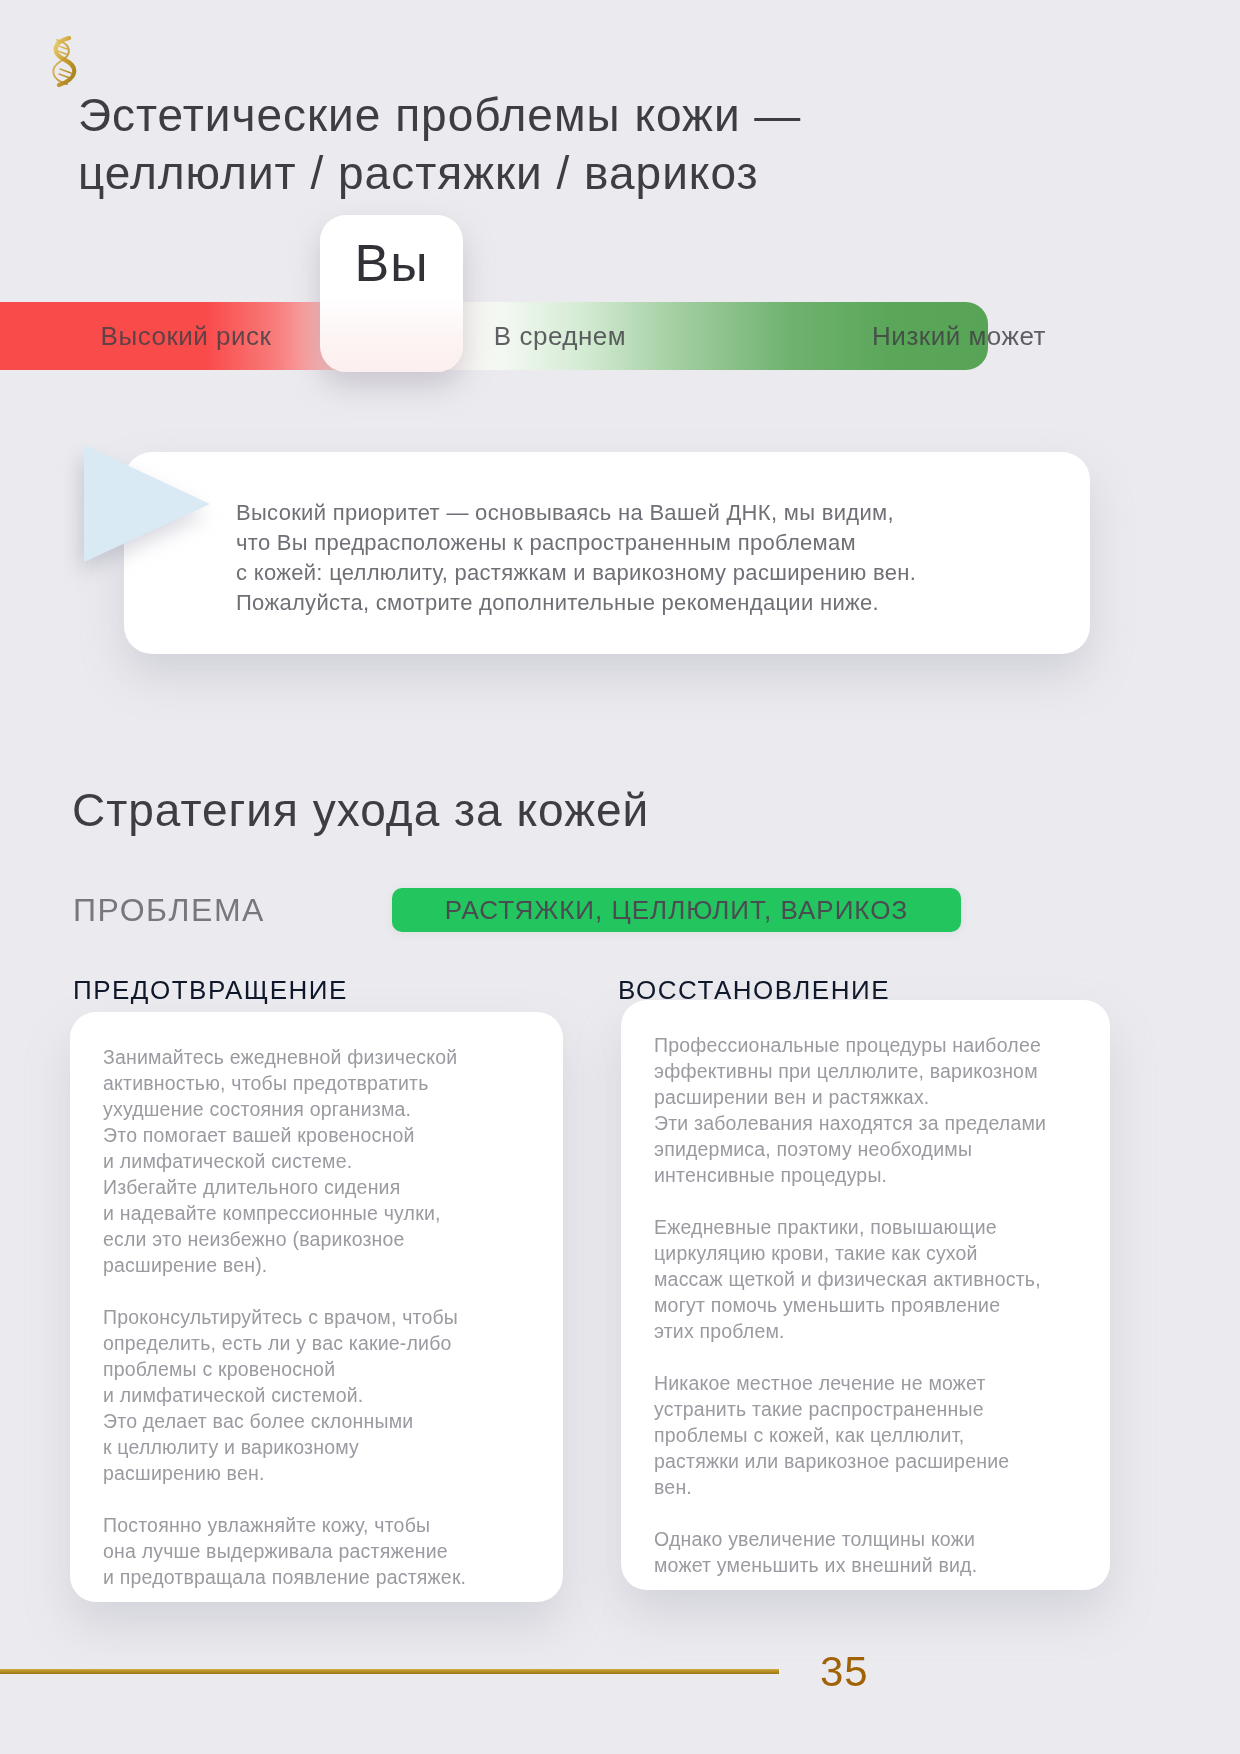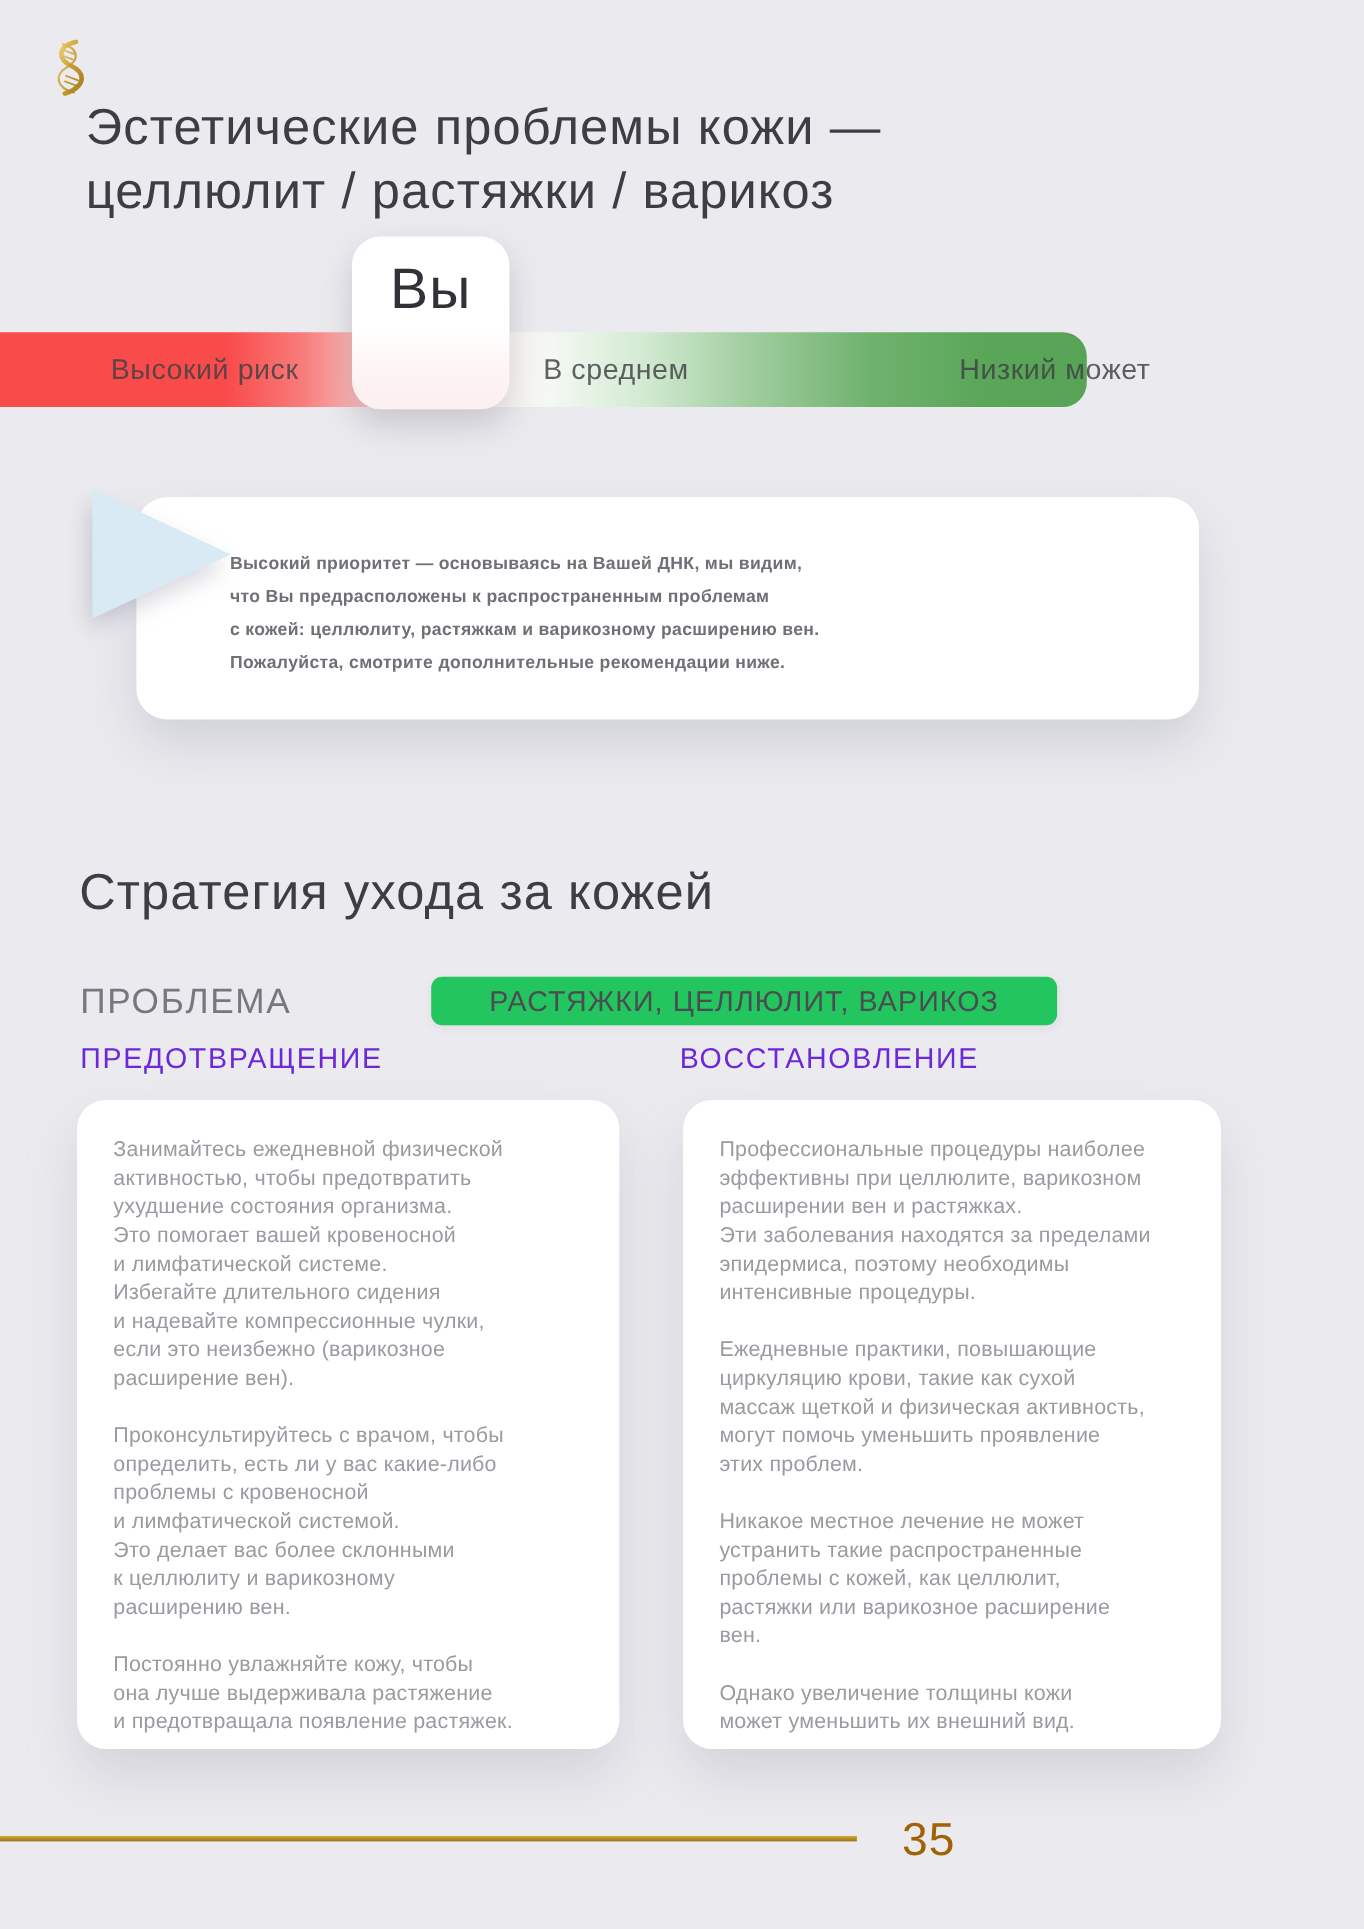--- a/index.html
+++ b/index.html
@@ -47,22 +47,22 @@
     margin-top:18px;font-size:52px;font-weight:300;color:#313137;letter-spacing:1px;
   }
 
   
   .callout-box{
     left:124px;top:452px;width:966px;height:202px;
     background:#fff;border-radius:28px;
     box-shadow:0 22px 44px rgba(150,150,170,.30);
   }
   .callout-text{
-    left:209px;top:498px;width:820px;
-    font-size:16px;font-weight:700;line-height:30px;color:#6f6f76;
+    left:236px;top:498px;width:820px;
+    font-size:22px;font-weight:400;line-height:30px;color:#6f6f76;
     letter-spacing:.3px;white-space:pre-line;
   }
   .callout-triangle{
     left:84px;top:445px;width:0;height:0;z-index:2;
     border-top:59px solid transparent;
     border-bottom:58px solid transparent;
     border-left:126px solid #d9eaf4;
     filter:drop-shadow(-4px 10px 10px rgba(120,120,145,.30));
   }
 
@@ -78,32 +78,32 @@
   .problem-pill{
     left:392px;top:888px;width:569px;height:44px;
     background:#22c55e;border-radius:10px;
     box-shadow:0 2px 8px rgba(120,120,140,.12);
     display:flex;align-items:center;justify-content:center;
   }
   .problem-pill .pill-text{
     font-size:26px;font-weight:300;color:#4b4b52;letter-spacing:1px;white-space:nowrap;
   }
   .col-header{
-    top:944px;height:36px;line-height:36px;
-    font-size:26px;font-weight:300;color:#6d28d9;letter-spacing:1.5px;
+    top:972px;height:36px;line-height:36px;
+    font-size:26px;font-weight:300;color:#0f172a;letter-spacing:1.5px;
   }
   .col-header.prevention{left:73px;}
   .col-header.restoration{left:618px;}
 
   .card{
     top:1000px;height:590px;background:#fff;border-radius:26px;
     box-shadow:0 24px 46px rgba(150,150,170,.28);
     box-sizing:border-box;padding:32px 30px 0 33px;
   }
-  .card.left{left:70px;width:493px;}
+  .card.left{left:70px;width:493px;margin-top:12px;}
   .card.right{left:621px;width:489px;}
   .card .card-text{
     font-size:19.5px;font-weight:300;line-height:26px;color:#9a9aa1;
     letter-spacing:.2px;white-space:pre-line;
   }
 
   
   .footer-rule{
     left:0;top:1669px;width:779px;height:5px;
     background:linear-gradient(180deg,#d3ab3c 0%,#b28c24 55%,#97731a 100%);

